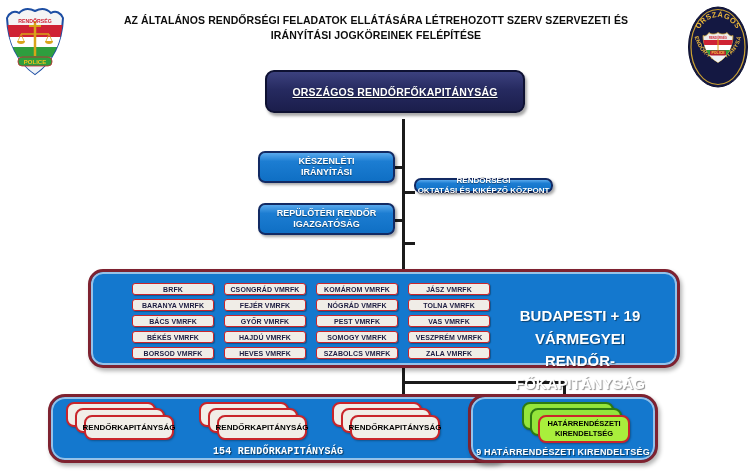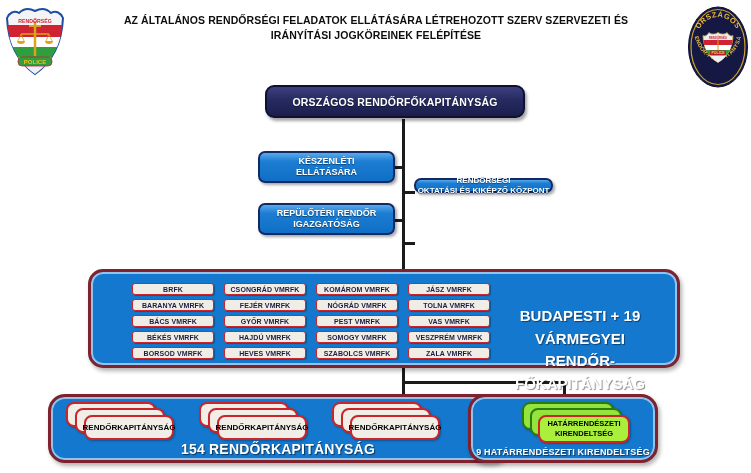--- a/index.html
+++ b/index.html
@@ -65,21 +65,21 @@
   .greenfront {
     background:#a9ef3c; border-color:#c9252b; display:flex; align-items:center;
     justify-content:center; font-weight:bold; font-size:7.5px; color:#000;
     text-align:center; white-space:pre-line; line-height:1.3;border-radius:8px;
   }
 
   .caption {
     position:absolute; left:0; right:0; bottom:3px; text-align:center; color:#fff;
     font-weight:bold; text-shadow:1px 1px 1px rgba(0,0,0,.55); letter-spacing:.2px;
   }
-  .caption-left { font-size:14px; }
+  .caption-left { font-size:10px;font-family:Liberation Mono, monospace; }
   .caption-right { font-size:9px; }
 
   .logo { position:absolute; }
   svg text { font-family:"Liberation Sans", sans-serif; }
 </style>
 </head>
 <body>
 
 <div class="stage">
 
@@ -148,24 +148,24 @@
 
   <div class="line" style="left:402px; top:119px; width:3px; height:151px;"></div>
   <div class="line" style="left:395px; top:166px; width:8px; height:3px;"></div>
   <div class="line" style="left:404px; top:191px; width:11px; height:3px;"></div>
   <div class="line" style="left:395px; top:219px; width:8px; height:3px;"></div>
   <div class="line" style="left:404px; top:242px; width:11px; height:3px;"></div>
   <div class="line" style="left:402px; top:367px; width:3px; height:28px;"></div>
   <div class="line" style="left:402px; top:381px; width:164px; height:3px;"></div>
   <div class="line" style="left:563px; top:383px; width:3px; height:12px;"></div>
 
-  <div class="box navybox" style="left:265px; top:85px; width:260px; height:33px;">ORSZÁGOS RENDŐRFŐKAPITÁNYSÁG</div>
+  <div class="box navybox" style="left:265px; top:70px; width:260px; height:43px;text-decoration:underline;">ORSZÁGOS RENDŐRFŐKAPITÁNYSÁG</div>
 
   <div class="box bluebox" style="left:258px; top:151px; width:137px; height:32px; font-size:9px;">KÉSZENLÉTI
-ELLÁTÁSÁRA</div>
+IRÁNYÍTÁSI</div>
   <div class="box bluebox" style="left:414px; top:178px; width:139px; height:15px; font-size:8px;">RENDŐRSÉGI
 OKTATÁSI ÉS KIKÉPZŐ KÖZPONT</div>
   <div class="box bluebox" style="left:258px; top:203px; width:137px; height:32px; font-size:9px;">REPÜLŐTÉRI RENDŐR
 IGAZGATÓSÁG</div>
 
   <div class="bigbox" style="left:88px; top:269px; width:592px; height:99px;">
     <div class="hqcol" style="left:41px; top:11px;">
       <div class="cell">BRFK</div>
       <div class="cell">BARANYA VMRFK</div>
       <div class="cell">BÁCS VMRFK</div>

